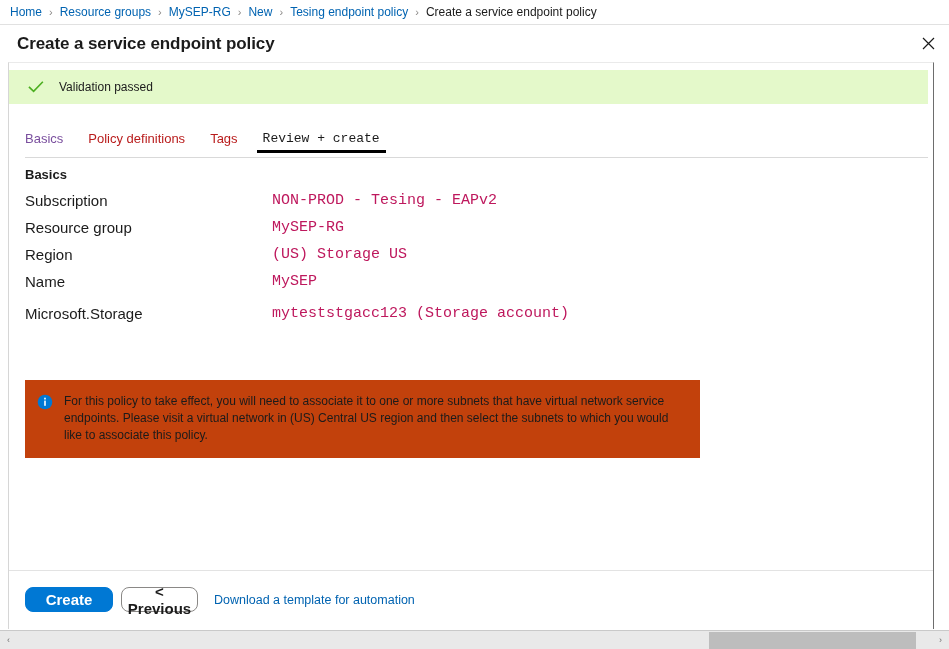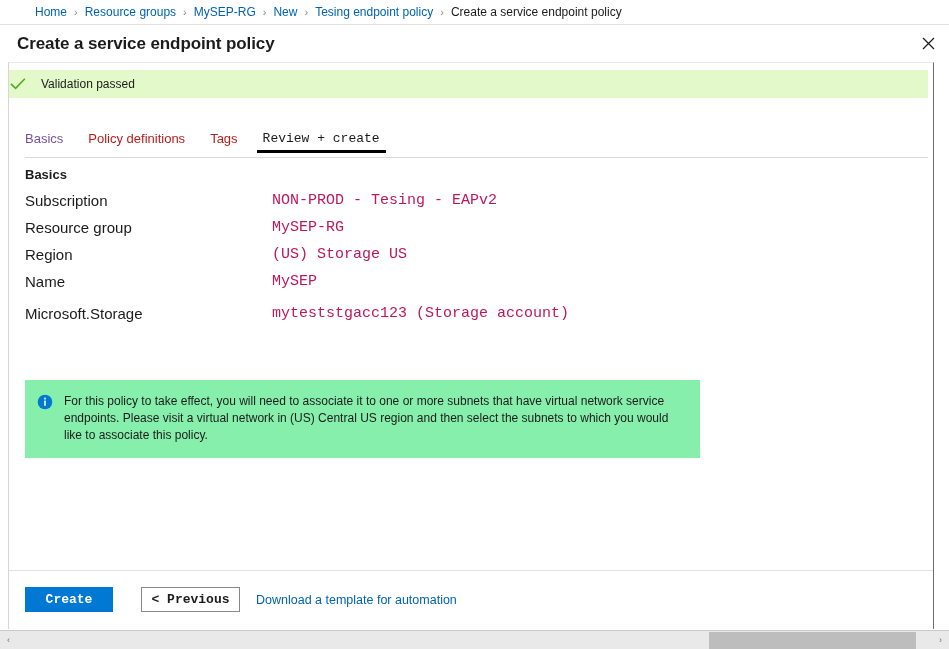--- a/index.html
+++ b/index.html
@@ -23,21 +23,21 @@
   
   .breadcrumb-bar {
     position: absolute;
     top: 0; left: 0;
     width: 949px;
     height: 25px;
     background: #ffffff;
     border-bottom: 1px solid #e1e1e1;
     display: flex;
     align-items: center;
-    padding-left: 35px;
+    padding-left: 10px;
     white-space: nowrap;
   }
   .crumb {
     font-size: 12px;
     color: #0063b1;
     cursor: pointer;
     line-height: 1;
   }
   .crumb.current {
     color: #1b1b1b;
@@ -94,24 +94,25 @@
     border-right: 1px solid #6d6d6d;
     border-top: 1px solid #eaeaea;
   }
 
   
   .validation-banner {
     position: absolute;
     top: 7px;
     left: 0;
     width: 919px;
-    height: 28px;
+    height: 34px;
     background: #e4f9ca;
     display: flex;
     align-items: center;
+    padding-left: 18px;
   }
   .check-icon { width: 18px; height: 18px; display:block; flex: 0 0 auto; }
   .validation-text {
     font-size: 12px;
     color: #1b1b1b;
     margin-left: 14px;
   }
 
   
   .tab-strip {
@@ -178,21 +179,21 @@
   #basics-section { top: 104px; }
   #resources-section { top: 243px; }
 
   
   .info-banner {
     position: absolute;
     top: 317px;
     left: 16px;
     width: 675px;
     min-height: 72px;
-    background: #86efac;
+    background: #c2410c;
     display: flex;
     padding: 13px 14px 14px 12px;
   }
   .info-icon { width: 16px; height: 16px; flex: 0 0 16px; margin-top: 1px; display:block; }
   .info-text {
     font-size: 12px;
     line-height: 17px;
     color: #1b1b1b;
     margin-left: 11px;
   }
@@ -210,42 +211,42 @@
     position: absolute;
     top: 508px;
     left: 0;
     width: 924px;
     height: 57px;
     display: flex;
     align-items: center;
     padding-left: 16px;
   }
   .btn {
-    font-family: Liberation Mono, monospace;
-    font-size: 13px;
+    font-family: Liberation Sans, sans-serif;
+    font-size: 15px;
     height: 25px;
-    border-radius: 0;
+    border-radius: 8px;
     cursor: pointer;
     display: inline-flex;
     align-items: center;
     justify-content: center;
   }
   .btn-primary {
     background: #0078d4;
     color: #ffffff;
     border: 1px solid #0078d4;
     width: 88px;
     font-weight: bold;
   }
   .btn-secondary {
     background: #ffffff;
     color: #1b1b1b;
     border: 1px solid #8a8886;
-    width: 99px;
-    margin-left: 28px;
+    width: 77px;
+    margin-left: 8px;
     font-weight: bold;
   }
   .template-link {
     font-size: 12.5px;
     color: #0063b1;
     margin-left: 16px;
     cursor: pointer;
   }
 
   

